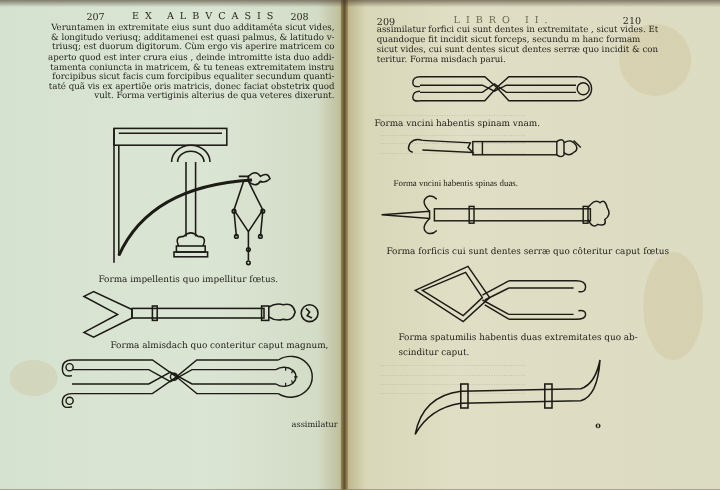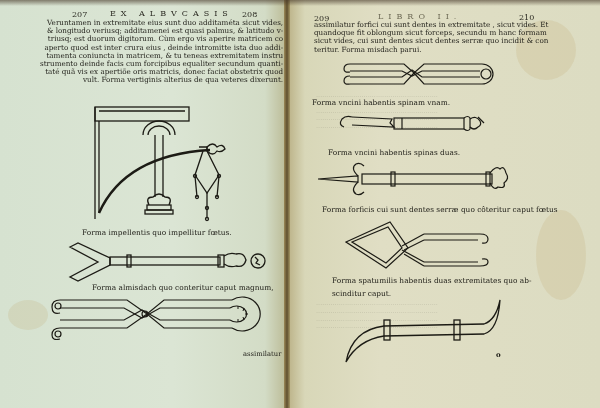--- a/index.html
+++ b/index.html
@@ -28,21 +28,21 @@
   <div class="running-head" style="left:40px;top:10px;margin-left:32px;">207</div>
   <div class="running-head" style="left:110px;top:9px;text-align:right;"><span class="title">EX ALBVCASIS</span></div>
   <div class="running-head" style="left:242px;top:10px;">208</div>
 
   <div class="body-text" style="left:40px;top:19px;text-align:right;">
     <p>Veruntamen in extremitate eius sunt duo additaméta sicut vides,</p>
     <p>&amp; longitudo veriusq; additamenei est quasi palmus, &amp; latitudo v-</p>
     <p>triusq; est duorum digitorum. Cùm ergo vis aperire matricem co</p>
     <p>aperto quod est inter crura eius , deinde intromitte ista duo addi-</p>
     <p>tamenta coniuncta in matricem, &amp; tu teneas extremitatem instru</p>
-    <p>strumento deinde facis cum forcipibus equaliter secundum quanti-</p>
+    <p>forcipibus sicut facis cum forcipibus equaliter secundum quanti-</p>
     <p>taté quã vis ex apertiõe oris matricis, donec faciat obstetrix quod</p>
     <p>vult.    Forma vertiginis alterius de qua veteres dixerunt.</p>
   </div>
 
   <svg class="fig" style="left:95px;top:105px;" width="140" height="120" viewBox="0 0 140 120">
     <g fill="none" stroke="#1c1b15" stroke-width="1.3">
       <rect x="0" y="2" width="94" height="14"></rect>
       <line x1="4" y1="6" x2="90" y2="6"></line>
       <line x1="0" y1="2" x2="0" y2="114"></line>
       <line x1="4" y1="16" x2="4" y2="108"></line>
@@ -119,21 +119,21 @@
     <p>...........................................................</p>
     <p>...........................................................</p>
   </div>
 
   <div class="running-head" style="left:28px;top:14px;">209</div>
   <div class="running-head" style="left:92px;top:12px;color:#6d6a55;"><span class="title">LIBRO II.</span></div>
   <div class="running-head" style="left:233px;top:13px;">210</div>
 
   <div class="body-text" style="left:28px;top:21px;">
     <p>assimilatur forfici cui sunt dentes in extremitate ,  sicut vides.  Et</p>
-    <p>quandoque fit oblongum sicut forceps,  secundu  m hanc formam</p>
+    <p>quandoque fit incidit sicut forceps,  secundu  m hanc formam</p>
     <p>sicut vides, cui sunt dentes sicut dentes serræ quo   incidit  &amp; con</p>
     <p>teritur.          Forma misdach parui.</p>
   </div>
 
   <svg class="fig" style="left:58px;top:62px;" width="160" height="24" viewBox="0 0 160 24">
     <g fill="none" stroke="#1c1b15" stroke-width="1.2">
       <path d="M6 2 q-6 0 -6 5 q0 4 6 3"></path>
         <path d="M6 14 q-6 0 -6 5 q0 4 6 3"></path>
       <path d="M6 2 L60 2 L70 11 L80 2 L138 2"></path>
       <path d="M6 9 L58 9 L68 14 L78 9 L136 9"></path>
@@ -151,21 +151,21 @@
       <path d="M6 12 q-6 -2 -2 -8 q4 -4 10 -2"></path>
       <path d="M14 2 L54 4 L52 8 L56 12 L14 10"></path>
       <rect x="56" y="3" width="70" height="11"></rect>
       <line x1="64" y1="3" x2="64" y2="14"></line>
       <path d="M126 3 q4 -3 6 0 l0 11 q-2 3 -6 0"></path>
       <path d="M132 4 q6 -4 10 2 q2 4 -2 6 q-4 4 -8 0"></path>
       <line x1="140" y1="2" x2="146" y2="8"></line>
     </g>
   </svg>
 
-  <div class="caption" style="left:42px;top:148px;">Forma vncini habentis spinas duas.</div>
+  <div class="caption" style="left:42px;top:148px;font-family:Liberation Serif, serif;">Forma vncini habentis spinas duas.</div>
 
   <svg class="fig" style="left:32px;top:163px;" width="195" height="32" viewBox="0 0 195 32">
     <g fill="none" stroke="#1c1b15" stroke-width="1.2">
       <path d="M0 16 L40 13 L40 19 Z"></path>
       <path d="M40 13 q-8 -8 -2 -12 q4 -2 8 2"></path>
       <path d="M40 19 q-8 8 -2 12 q4 2 8 -2"></path>
       <rect x="44" y="11" width="130" height="10"></rect>
       <rect x="73" y="9" width="4" height="14"></rect>
       <rect x="168" y="9" width="4" height="14"></rect>
       <path d="M172 10 q6 -8 10 -4 q4 -4 6 4 q4 6 -2 10 q2 6 -6 4 q-4 4 -8 -4"></path>

